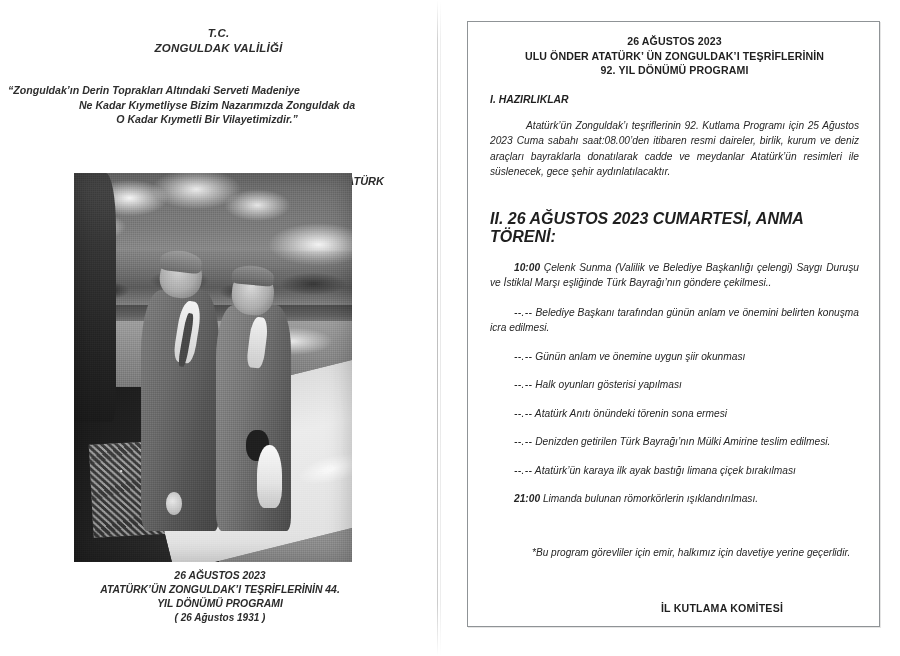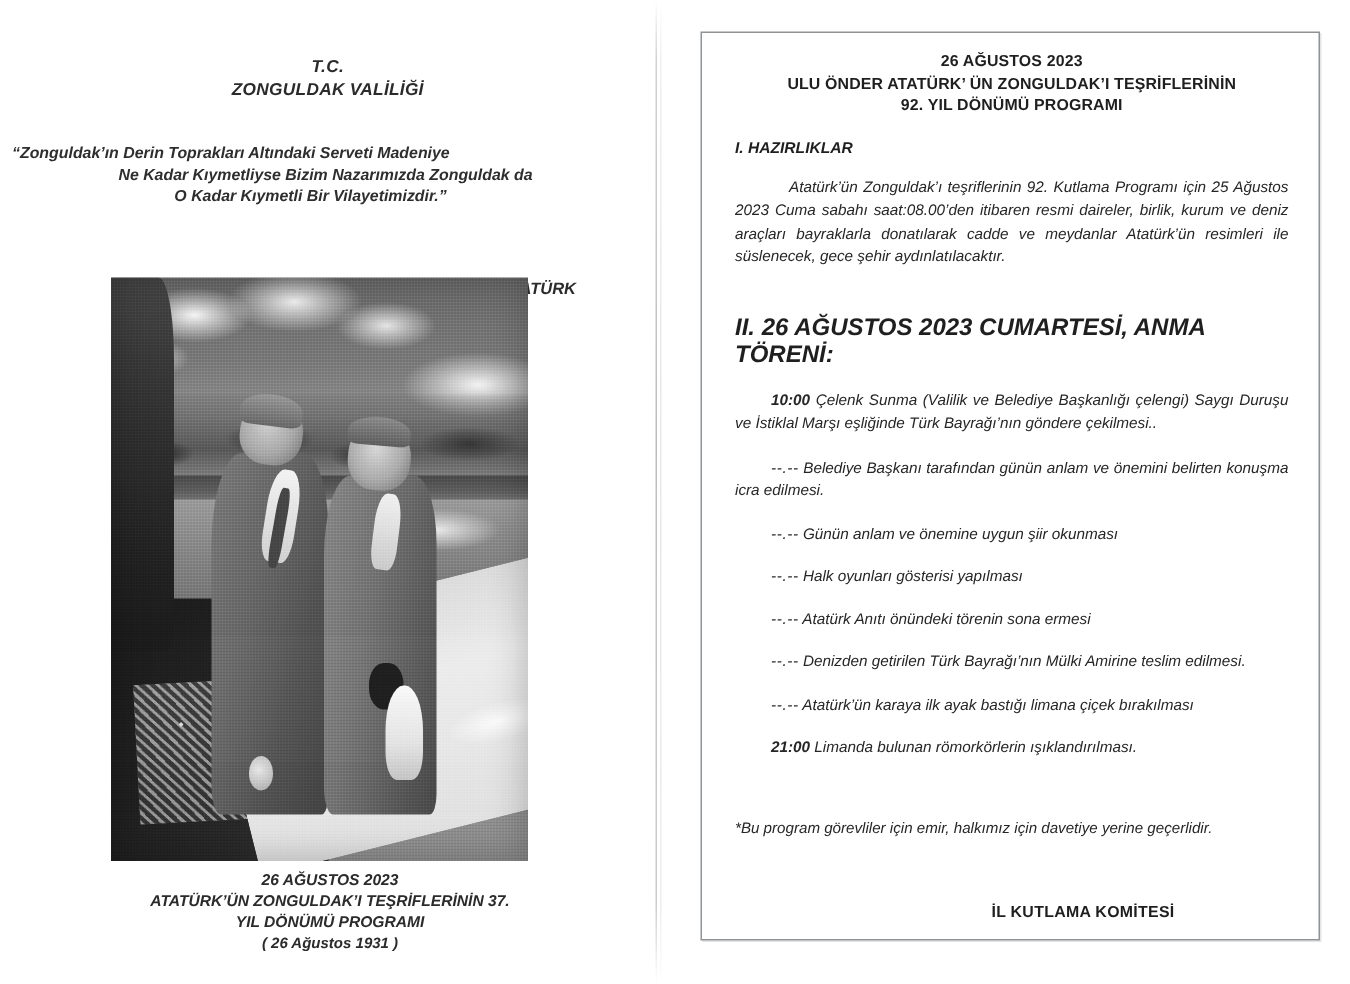--- a/index.html
+++ b/index.html
@@ -35,21 +35,21 @@
         rgba(0,0,0,0.26) 45%,
         rgba(0,0,0,0.20) 92%,
         rgba(0,0,0,0) 100%);
   }
   .gutter.g1 { left: 437px; }
   .gutter.g2 { left: 440px; opacity: .35; }
 
   
   #left-page {
     position: absolute;
-    left: 0; top: 12px;
+    left: 0; top: 0;
     width: 437px; height: 516px;
   }
 
   .tc-block {
     position: absolute;
     left: 0; right: 0;
     top: 26px;
     text-align: center;
     font-style: italic;
     font-weight: bold;
@@ -345,20 +345,21 @@
     font-style: italic;
     letter-spacing: .4px;
   }
   .entry.tight { margin-top: 13px; }
 
   .footnote {
     margin-top: 40px;
     font-style: italic;
     font-size: 10.1px;
     color: #262626;
+    margin-left: 42px;
   }
   .signature {
     margin-top: 44px;
     text-align: center;
     padding-left: 95px;
     font-weight: bold;
     font-size: 10.6px;
     letter-spacing: .2px;
     color: #1f1f1f;
   }
@@ -407,21 +408,21 @@
       <div class="layer fig2-head"></div>
       <div class="layer fig2-hair"></div>
       <div class="layer dark-obj"></div>
       <div class="layer white-obj"></div>
       <div class="layer grain"></div>
       <div class="layer photo-vignette"></div>
     </div>
 
     <div class="photo-caption">
       <div>26 AĞUSTOS 2023</div>
-      <div>ATATÜRK’ÜN ZONGULDAK’I TEŞRİFLERİNİN 37.</div>
+      <div>ATATÜRK’ÜN ZONGULDAK’I TEŞRİFLERİNİN 44.</div>
       <div>YIL DÖNÜMÜ PROGRAMI</div>
       <div class="small">( 26 Ağustos 1931 )</div>
     </div>
   </div>
 
   <div id="right-page">
     <div id="doc-box">
       <div class="doc-inner">
 
         <div class="doc-title">

